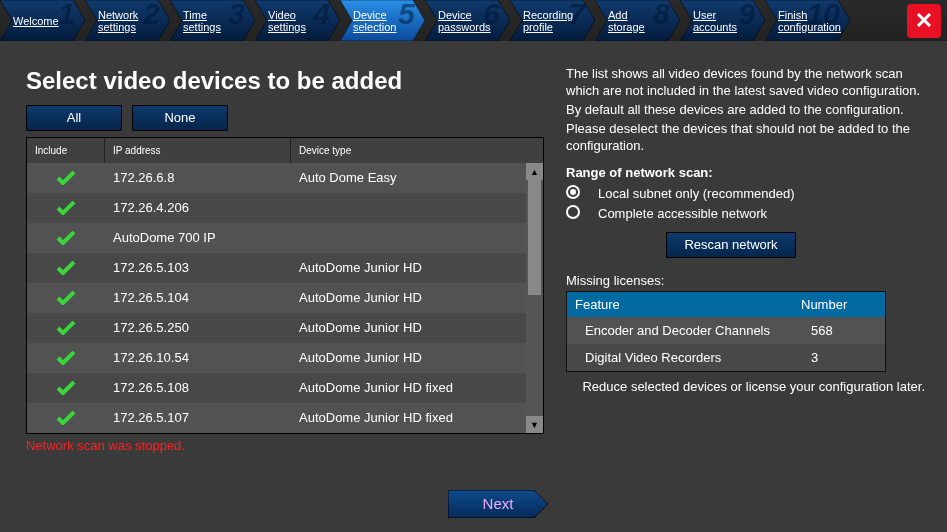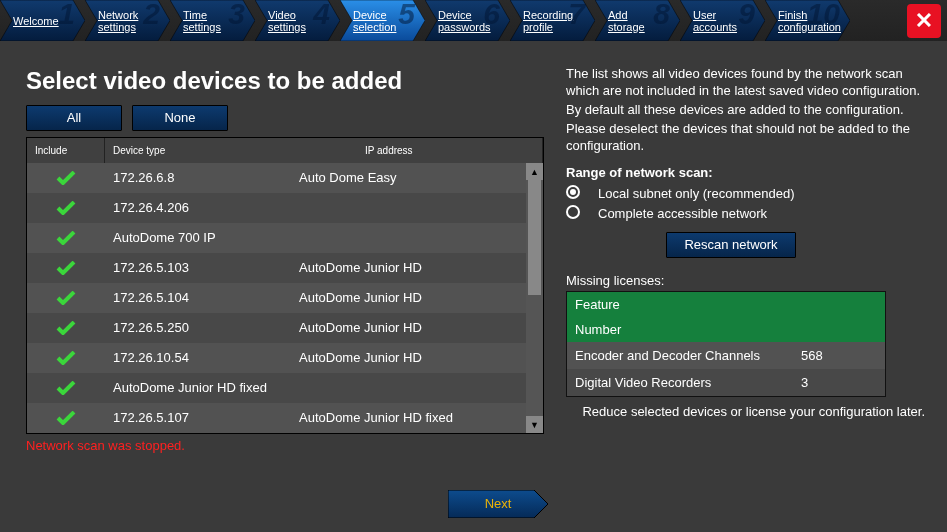--- a/index.html
+++ b/index.html
@@ -39,35 +39,35 @@
 
   .scrollbar { position:absolute; right:0; top:25px; bottom:0; width:17px; background:#555;}
   .sbtn { height:17px; background:#888; display:flex; align-items:center; justify-content:center; font-size:9px; color:#000;}
   .sthumb { position:absolute; left:2px; right:2px; top:17px; height:115px; background:#888; }
 
   .status { color: #ff2020; font-size: 13px; margin-top: 4px; }
 
   .next-wrap { position:absolute; bottom: 14px; right: 0; }
   .next { position: relative; cursor:pointer; width: 100px; height: 28px;}
   .next svg { position:absolute; inset:0; }
-  .next span { position:relative; z-index:2; color:#eab308; font-size:13px; display:block; text-align:center; line-height:28px;}
+  .next span { position:relative; z-index:2; color:#f0abfc; font-size:15px; display:block; text-align:center; line-height:28px;}
 
   .right p { margin-bottom: 2px; }
   .sect-head { font-weight: bold; margin-top: 10px; margin-bottom:4px;}
   .radio-row { display:flex; align-items:flex-start; gap:18px; margin:3px 0; }
   .radio { width:14px; height:14px; border-radius:50%; border:2px solid #fff; position:relative; }
   .radio.sel::after { content:''; position:absolute; inset:2px; border-radius:50%; background:#fff; }
   .rescan { margin: 10px 0 14px 100px; }
 
   .lic-head { font-size:13px; margin-bottom:2px;}
   .lic-table { border:1px solid #111; width: 320px; font-size:13px;}
-  .lic-hrow { display:flex; background:#15803d;flex-direction:column; }
+  .lic-hrow { display:flex; background:#0369a1; }
   .lic-hcell { padding:4px 8px; }
   .lh1 { width:226px;  } .lh2 { flex:1; }
-  .lic-row { display:flex; }
+  .lic-row { display:flex;padding-left:10px; }
   .lic-row:nth-child(1){ background:#525252;} .lic-row:nth-child(2){ background:#484848;}
   .lic-cell { padding:5px 8px; }
   .note { margin-top:6px;text-align:right; }
 </style>
 </head>
 <body>
 
 <div class="app">
 
   <div class="steps" id="steps">
@@ -209,22 +209,22 @@
   <div class="body">
     <div class="left">
       <div class="title">Select video devices to be added</div>
       <div class="btnrow">
         <div class="btn">All</div>
         <div class="btn">None</div>
       </div>
       <div class="table-wrap">
         <div class="thead">
           <div class="th th1">Include</div>
+          <div class="th th2">IP address</div>
           <div class="th th3">Device type</div>
-          <div class="th th2">IP address</div>
         </div>
         <div class="tbody" id="tbody">
             <div class="row">
               <div class="cell c1 chk">
                 <svg viewBox="0 0 20 14">
                   <polyline points="2,7 7,12 18,1" fill="none" stroke="#3bd63b" stroke-width="4"></polyline>
                 </svg>
               </div>
               <div class="cell c2">172.26.6.8</div>
               <div class="cell c3">Auto Dome Easy</div>
@@ -280,20 +280,21 @@
               </div>
               <div class="cell c2">172.26.10.54</div>
               <div class="cell c3">AutoDome Junior HD</div>
             </div>
             <div class="row">
               <div class="cell c1 chk">
                 <svg viewBox="0 0 20 14">
                   <polyline points="2,7 7,12 18,1" fill="none" stroke="#3bd63b" stroke-width="4"></polyline>
                 </svg>
               </div>
+              <div class="cell c2">172.26.5.108</div>
               <div class="cell c3">AutoDome Junior HD fixed</div>
             </div>
             <div class="row">
               <div class="cell c1 chk">
                 <svg viewBox="0 0 20 14">
                   <polyline points="2,7 7,12 18,1" fill="none" stroke="#3bd63b" stroke-width="4"></polyline>
                 </svg>
               </div>
               <div class="cell c2">172.26.5.107</div>
               <div class="cell c3">AutoDome Junior HD fixed</div>

